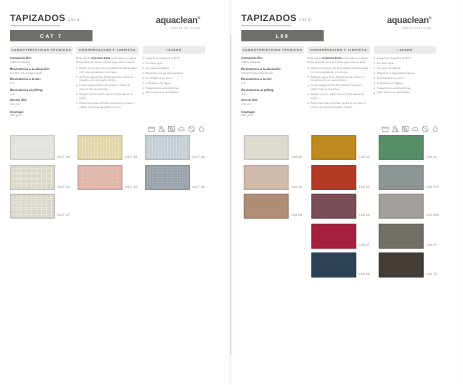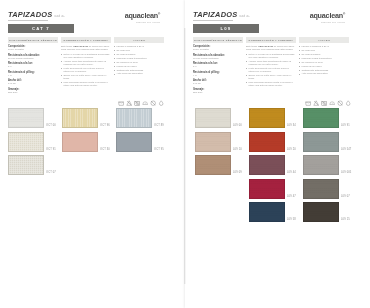--- a/index.html
+++ b/index.html
@@ -39,21 +39,21 @@
   .page.right .sheet{left:10px;}
 
   
   .hdr{
     position:absolute;left:8px;top:10px;width:152px;
     display:flex;align-items:flex-start;justify-content:space-between;
   }
   .title-wrap{display:flex;align-items:baseline;gap:2px;}
   .title{
     font-size:7.4px;font-weight:bold;letter-spacing:0.25px;
-    color:#3b3b3b;line-height:9px;font-style:italic;
+    color:#3b3b3b;line-height:9px;
   }
   .title-sub{
     font-size:3.6px;color:#9a9a9a;letter-spacing:0.3px;
     line-height:8px;
   }
   .title-rule{
     position:absolute;left:0;top:9.5px;width:40px;height:0.7px;
     background:#c9c9c9;
   }
   .brand{text-align:right;}

